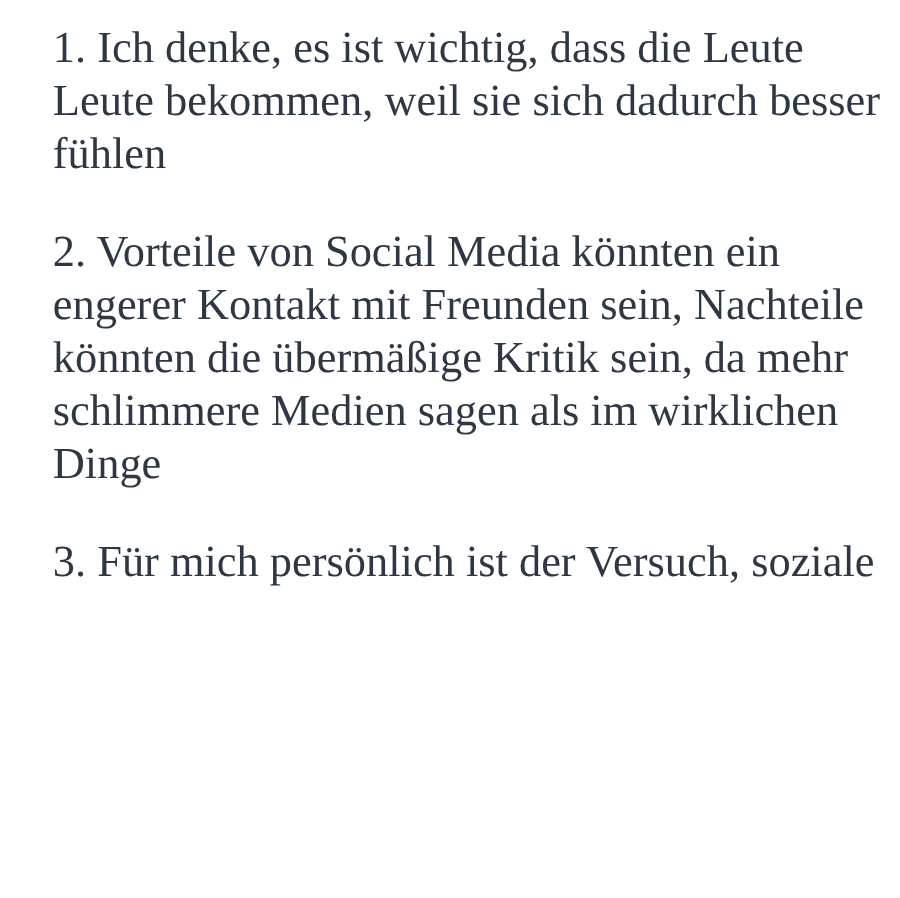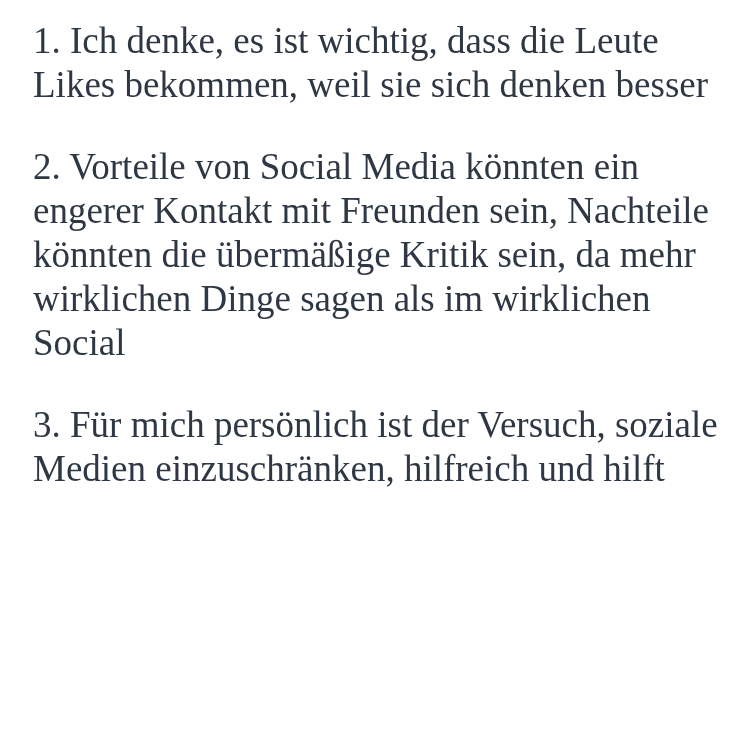--- a/index.html
+++ b/index.html
@@ -10,21 +10,21 @@
   body {
     width: 750px;
     height: 748px;
     overflow: hidden;
     font-family: "Liberation Serif", "DejaVu Serif", serif;
   }
   .text-page {
     box-sizing: border-box;
     width: 738px;
     height: 748px;
-    padding: 19px 18px 0 33px;
+    padding: 19px 18px 0 44px;
     background: var(--bg-color, #ffffff);
   }
   .para {
     margin: 0 0 38px 0;
     font-size: 37px;
     line-height: 44px;
     font-weight: 400;
     color: var(--text-color, #2e3744);
     letter-spacing: 0;
   }
@@ -36,29 +36,29 @@
     white-space: nowrap;
   }
 </style>
 </head>
 <body>
 
 <main class="text-page">
 
   <p class="para">
     <span class="line">1. Ich denke, es ist wichtig, dass die Leute</span>
-    <span class="line">Likes bekommen, weil sie sich denken besser</span>
+    <span class="line">Leute bekommen, weil sie sich dadurch besser</span>
+    <span class="line">fühlen</span>
   </p>
 
   <p class="para">
     <span class="line">2. Vorteile von Social Media könnten ein</span>
     <span class="line">engerer Kontakt mit Freunden sein, Nachteile</span>
     <span class="line">könnten die übermäßige Kritik sein, da mehr</span>
-    <span class="line">wirklichen Dinge sagen als im wirklichen</span>
-    <span class="line">Social</span>
+    <span class="line">schlimmere Medien sagen als im wirklichen</span>
+    <span class="line">Dinge</span>
   </p>
 
   <p class="para">
     <span class="line">3. Für mich persönlich ist der Versuch, soziale</span>
-    <span class="line">Medien einzuschränken, hilfreich und hilft</span>
   </p>
 
 </main>
 
 </body></html>

